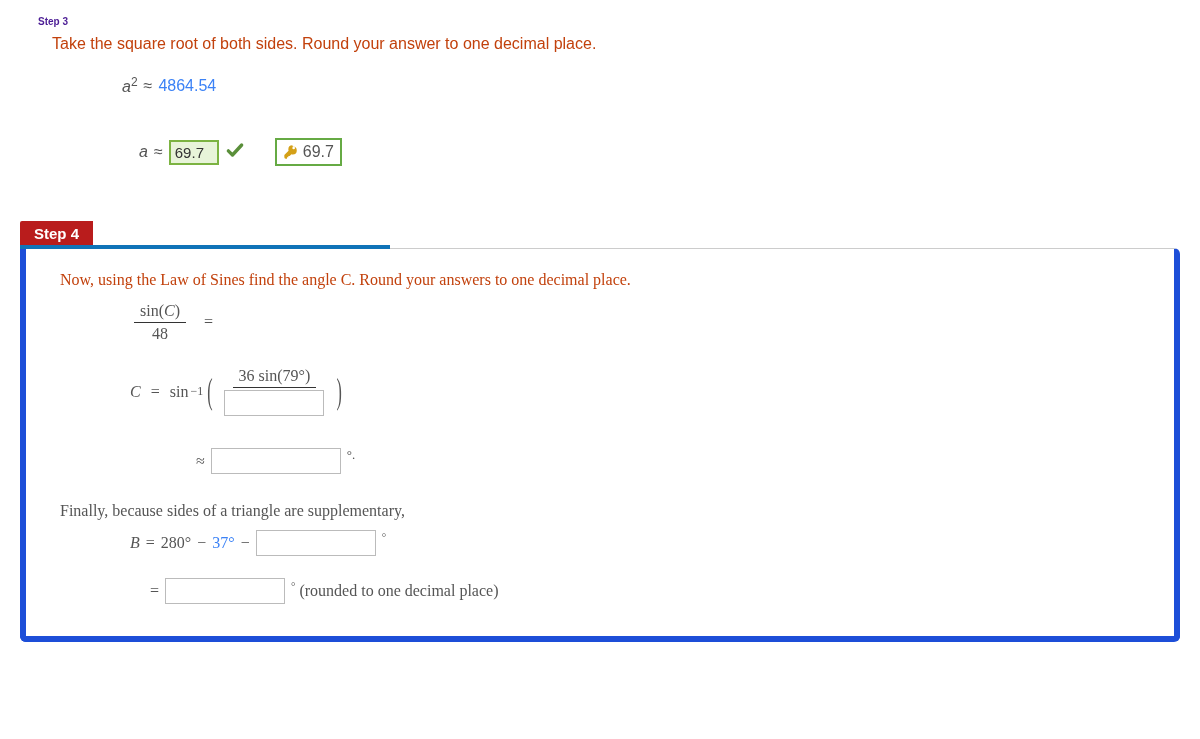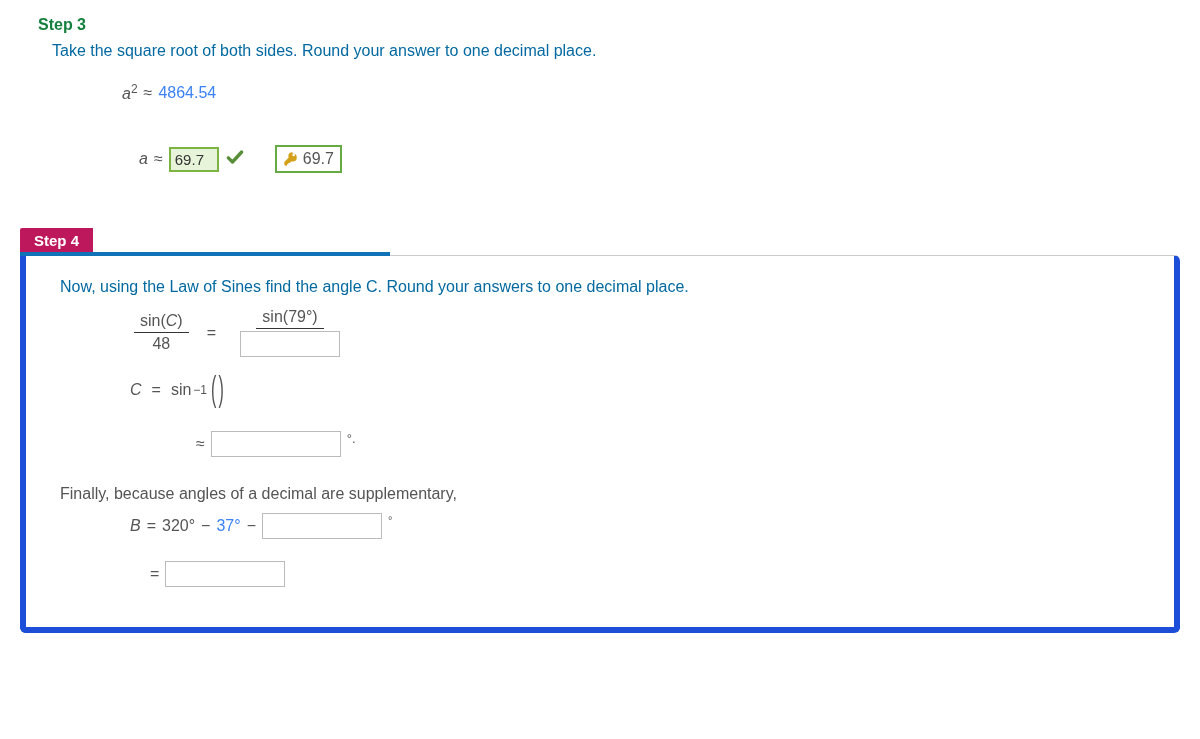--- a/index.html
+++ b/index.html
@@ -11,29 +11,29 @@
       font-size: 16px;
       color: #555;
       background: #fff;
       width: 1200px;
     }
     .step-section {
       padding: 8px 0 30px 0;
     }
     .step-header {
       font-weight: bold;
-      color: #15803d;
+      color: #4c1d95;
       padding: 8px 8px 8px 38px;
-      font-size: 16px;
+      font-size: 10px;
     }
     .step-body {
       padding: 0 0 0 52px;
     }
     .instruction {
-      color: #0369a1;
+      color: #c2410c;
       margin-bottom: 12px;
     }
     .eq-line {
       margin: 8px 0;
       padding-left: 70px;
       display: flex;
       align-items: center;
       gap: 6px;
       min-height: 42px;
     }
@@ -91,44 +91,45 @@
     
     .step4-wrap {
       margin: 10px 20px 0 20px;
     }
     .step4-tab-row {
       display: flex;
       height: 28px;
       position: relative;
     }
     .step4-tab {
-      background: #be185d;
+      background: #b91c1c;
       color: #fff;
       font-weight: bold;
       padding: 4px 14px;
       font-size: 15px;
       border-top-left-radius: 2px;
     }
     .step4-tab-row::after{
       content:'';
       position:absolute;
       left:0;
       bottom:0;
       width:370px;
       height:4px;
       background:#1073b8;
       z-index:1;
     }
     .step4-panel {
       border: 6px solid #1d4ed8;
       border-top: 1px solid #ccc;
-      padding: 22px 34px 30px 34px;
+      padding: 22px 34px 22px 34px;
       border-radius: 0 6px 6px 6px;
       position: relative;
       top: -1px;
+      font-family: Liberation Serif, serif;
     }
     
     
     .frac {
       display: inline-flex;
       flex-direction: column;
       align-items: center;
       vertical-align: middle;
       margin: 0 4px;
     }
@@ -210,55 +211,56 @@
   </div>
   <div class="step4-panel">
     <div class="instruction">Now, using the Law of Sines find the angle C. Round your answers to one decimal place.</div>
 
     <div class="eq-line">
       <span class="frac">
         <span class="num">sin(<span class="italic">C</span>)</span>
         <span class="den">48</span>
       </span>
       <span class="eq">=</span>
-      <span class="frac">
-        <span class="num">sin(79°)</span>
-        <span class="den">
-          <input class="input-blank small" style="">
-        </span>
-      </span>
     </div>
 
     <div class="arcsin-row">
       <span class="italic">C</span>
       <span class="eq">=</span>
       <span>sin</span>
         <span class="sup" style="margin-right:2px;">−1</span>
       <span class="paren-big">(</span>
+      <span class="frac">
+        <span class="num">36 sin(79°)</span>
+        <span class="den">
+          <input class="input-blank small" style="">
+        </span>
+      </span>
       <span class="paren-big">)</span>
     </div>
 
     <div class="eq-line" style="padding-left:136px;">
       <span>≈</span>
       <input class="input-blank" style="width: 130px;">
       <span style="font-size:13px; position:relative; top:-6px;">°.</span>
     </div>
 
-    <div class="supplementary">Finally, because angles of a decimal are supplementary,</div>
+    <div class="supplementary">Finally, because sides of a triangle are supplementary,</div>
 
     <div class="b-row">
       <span class="italic">B</span>
       <span>=</span>
-      <span>320°</span>
+      <span>280°</span>
       <span>−</span>
       <span class="red">37°</span>
       <span>−</span>
       <input class="input-blank" style="width: 120px;">
       <span style="font-size:11px; position:relative; top:-6px;">°</span>
     </div>
 
     <div class="b-row" style="margin-top:22px;">
       <span style="width:14px;"></span>
       <span>=</span>
       <input class="input-blank" style="width: 120px;">
+      <span><span style="font-size:11px; position:relative; top:-6px;">°</span> (rounded to one decimal place)</span>
     </div>
   </div>
 </div>
 
 </body></html>

